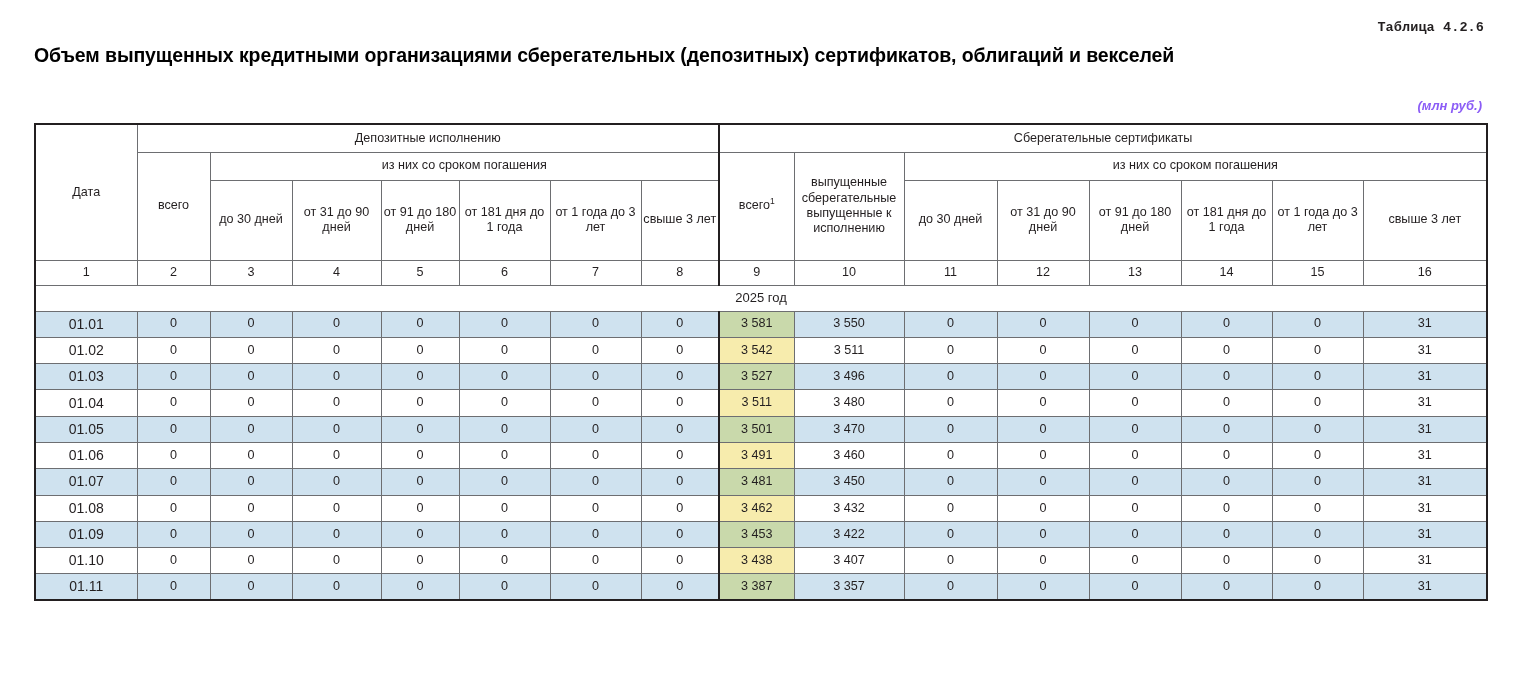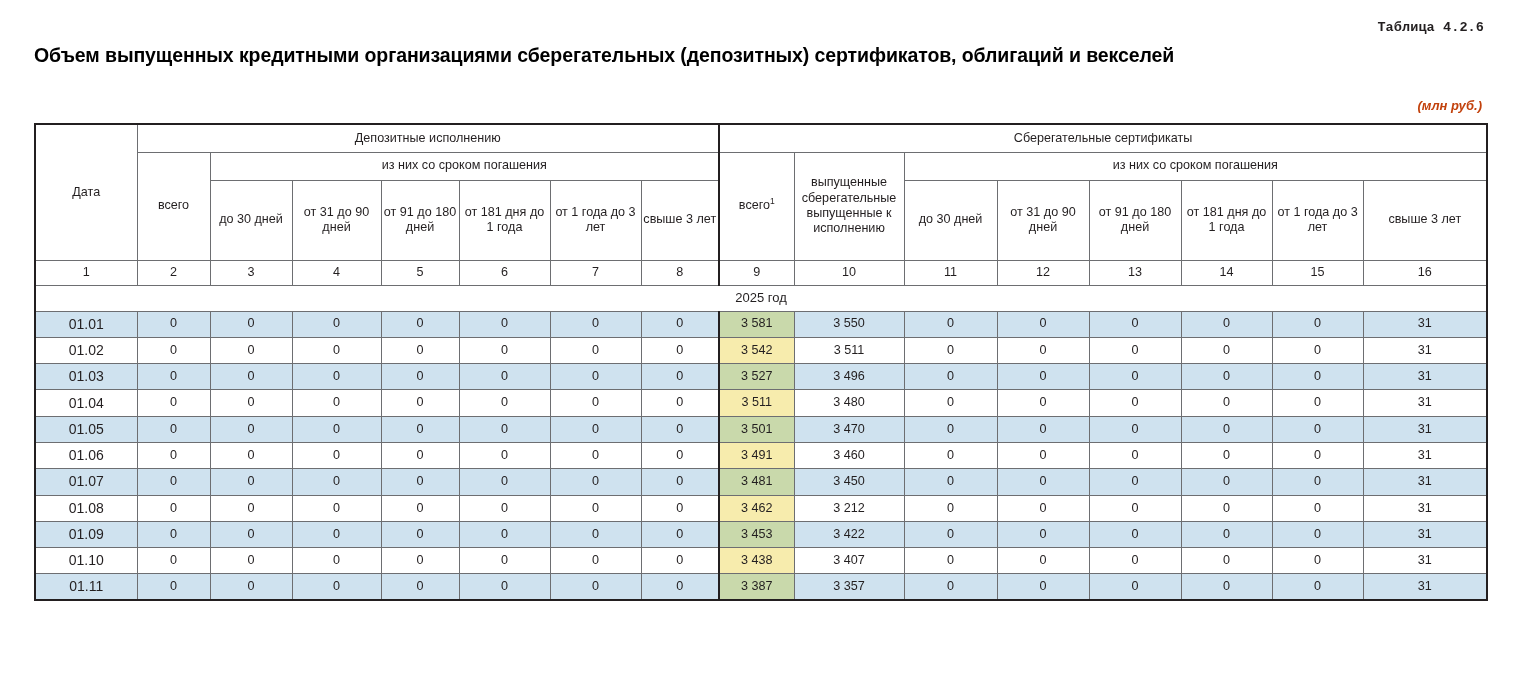--- a/index.html
+++ b/index.html
@@ -33,21 +33,21 @@
     color: #000000;
     letter-spacing: -.1px;
   }
 
   .units {
     position: absolute;
     right: 38px; top: 98px;
     font-size: 13px;
     font-style: italic;
     font-weight: bold;
-    color: #c2410c;
+    color: #8b5cf6;
   }
 
   table.stat {
     position: absolute;
     left: 34px; top: 123px;
     width: 1452px;
     border-collapse: collapse;
     table-layout: fixed;
     font-size: 12.6px;
   }
@@ -303,21 +303,21 @@
         <tr class="data-row">
           <td class="date-cell">01.08</td>
           <td class="num-cell">0</td>
           <td class="num-cell">0</td>
           <td class="num-cell">0</td>
           <td class="num-cell">0</td>
           <td class="num-cell">0</td>
           <td class="num-cell">0</td>
           <td class="num-cell sep-left">0</td>
           <td class="num-cell hl sep-right">3 462</td>
-          <td class="num-cell">3 212</td>
+          <td class="num-cell">3 432</td>
           <td class="num-cell">0</td>
           <td class="num-cell">0</td>
           <td class="num-cell">0</td>
           <td class="num-cell">0</td>
           <td class="num-cell">0</td>
           <td class="num-cell">31</td>
         </tr>
         <tr class="data-row alt">
           <td class="date-cell">01.09</td>
           <td class="num-cell">0</td>

